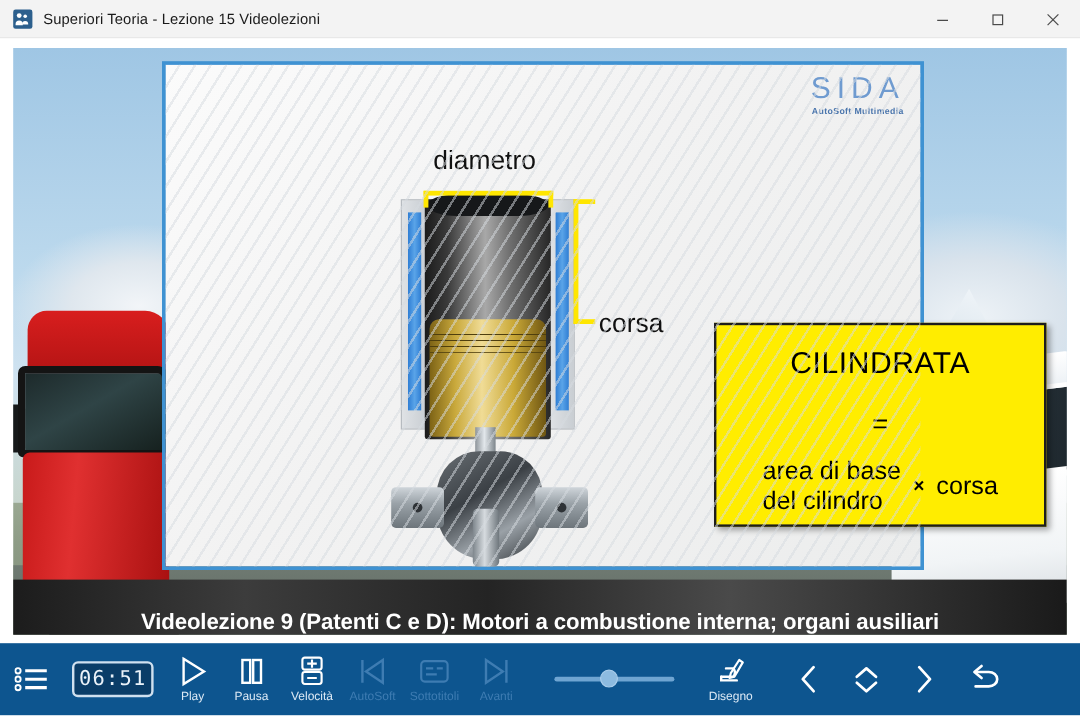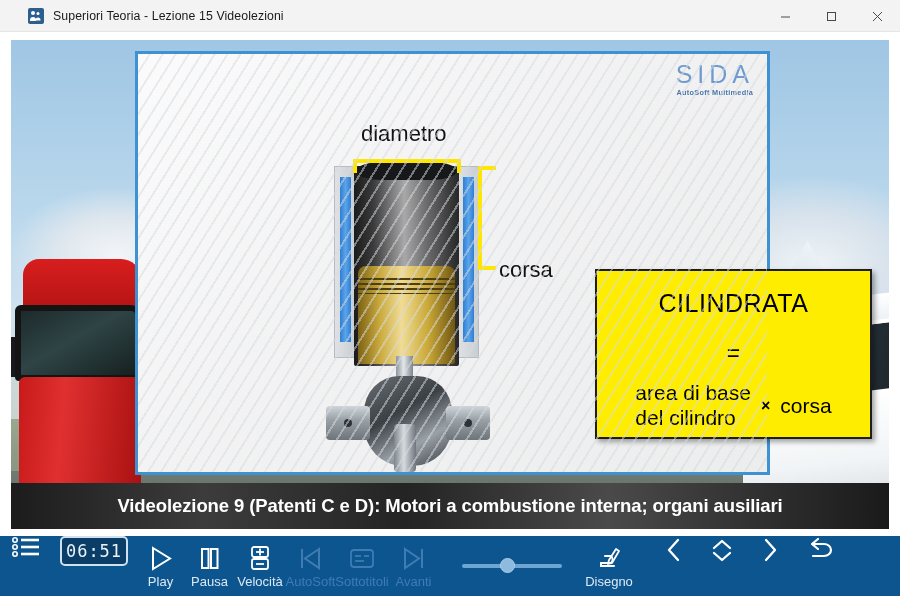--- a/index.html
+++ b/index.html
@@ -10,21 +10,20 @@
     background: #ffffff;
   }
 
   
   .titlebar {
     height: 32px; width: 900px;
     background: #f3f3f3;
     display: flex; align-items: center;
     border-bottom: 1px solid #e5e5e5;
     position: relative;
-    padding-left: 17px;
   }
   .tb-icon {
     width: 16px; height: 16px;
     margin-left: 11px; margin-right: 9px;
     background: #2c5f8d;
     border-radius: 2px;
     position: relative; flex: none;
   }
   .tb-icon::before {
     content: ""; position: absolute;
@@ -284,46 +283,46 @@
     margin-top: 14px; gap: 10px;
   }
   .formula .f-left { font-size: 21px; line-height: 1.18; text-align: left; }
   .formula .f-mul { font-size: 16px; font-weight: bold; }
   .formula .f-right { font-size: 21px; }
 
   
   .caption {
     position: absolute; left: 0; right: 0; bottom: 0; height: 46px;
     background: linear-gradient(90deg, #1c1c1c 0%, #3c3c3c 22%, #242424 45%, #4a4a4a 68%, #1a1a1a 100%);
-    display: flex; align-items: center; justify-content: center;
+    display: flex; align-items: flex-end; justify-content: center;
   }
   .caption span {
     color: #fff; font-size: 18.5px; font-weight: bold;
     letter-spacing: -.1px; white-space: nowrap;
   }
 
   
   .toolbar {
     position: absolute; left: 0; top: 536px;
     width: 900px; height: 60px;
     background: #0d558f;
     display: flex; align-items: center;
   }
   .tool {
     position: relative;
     display: flex; flex-direction: column; align-items: center; justify-content: center;
     color: #ffffff; height: 60px;
   }
   .tool svg { display: block; }
   .tool .tlabel {
-    font-size: 13px; color: #dce9f5; margin-top: 3px; line-height: 1;
+    font-size: 10px; color: #dce9f5; margin-top: 3px; line-height: 1;
   }
   .tool.dim { color: #3e7cb2; }
   .tool.dim .tlabel { color: #3e7cb2; }
-  .tool.nolabel { justify-content: flex-start; }
+  .tool.nolabel { justify-content: center; }
 
   .lcd {
     width: 68px; height: 30px;
     border: 2px solid #cfe0ef; border-radius: 5px;
     background: #0a3d68;
     display: flex; align-items: center; justify-content: center;
     color: #eaf2f9; font-family: "DejaVu Sans Mono", monospace;
     font-size: 17px; letter-spacing: 1px;
   }
 

